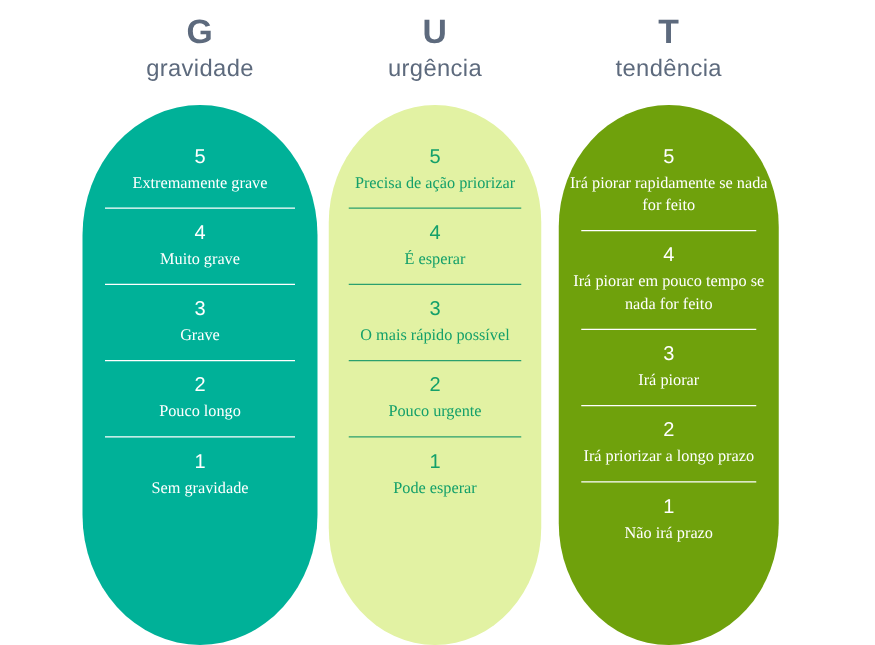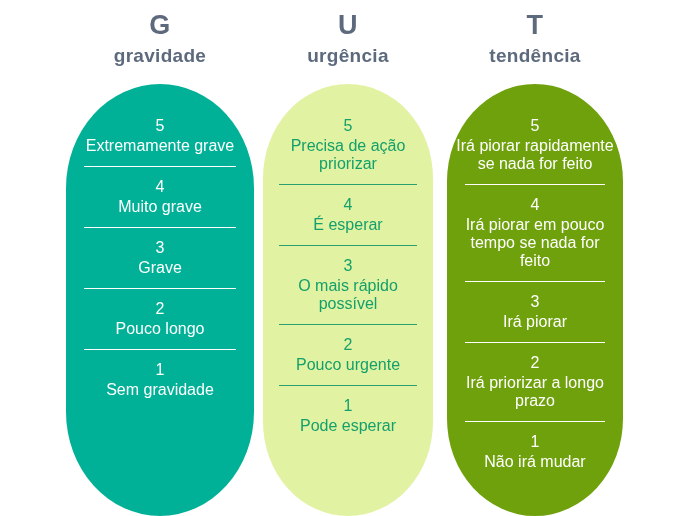--- a/index.html
+++ b/index.html
@@ -44,21 +44,21 @@
 
   .col-letter {
     font-size: 27px;
     font-weight: bold;
     line-height: 34px;
     letter-spacing: 0.5px;
   }
 
   .col-word {
     font-size: 19px;
-    font-weight: bold;
+    font-weight: normal;
     line-height: 28px;
     letter-spacing: 0.3px;
   }
 
   
   .col-body {
     position: relative;
     width: 100%;
     flex: 1 1 auto;
     border-radius: 94px / 104px;
@@ -87,22 +87,23 @@
     text-align: center;
     padding: 5px 2px 7px 2px;
   }
 
   .level-score {
     font-size: 16px;
     line-height: 22px;
   }
 
   .level-label {
-    font-size: 16px;
+    font-size: 13px;
     line-height: 18px;
+    font-family: Liberation Serif, serif;
   }
 
   .col-g .level-score,
   .col-g .level-label { color: #ffffff; }
 
   .col-t .level-score,
   .col-t .level-label { color: #ffffff; }
 
   .col-u .level-score,
   .col-u .level-label { color: #14a06a; }
@@ -232,20 +233,20 @@
         <hr class="divider">
 
         <div class="level">
           <div class="level-score">2</div>
           <div class="level-label">Irá priorizar a longo prazo</div>
         </div>
         <hr class="divider">
 
         <div class="level">
           <div class="level-score">1</div>
-          <div class="level-label">Não irá mudar</div>
+          <div class="level-label">Não irá prazo</div>
         </div>
 
       </div>
     </div>
   </div>
 
 </div>
 
 </body></html>

